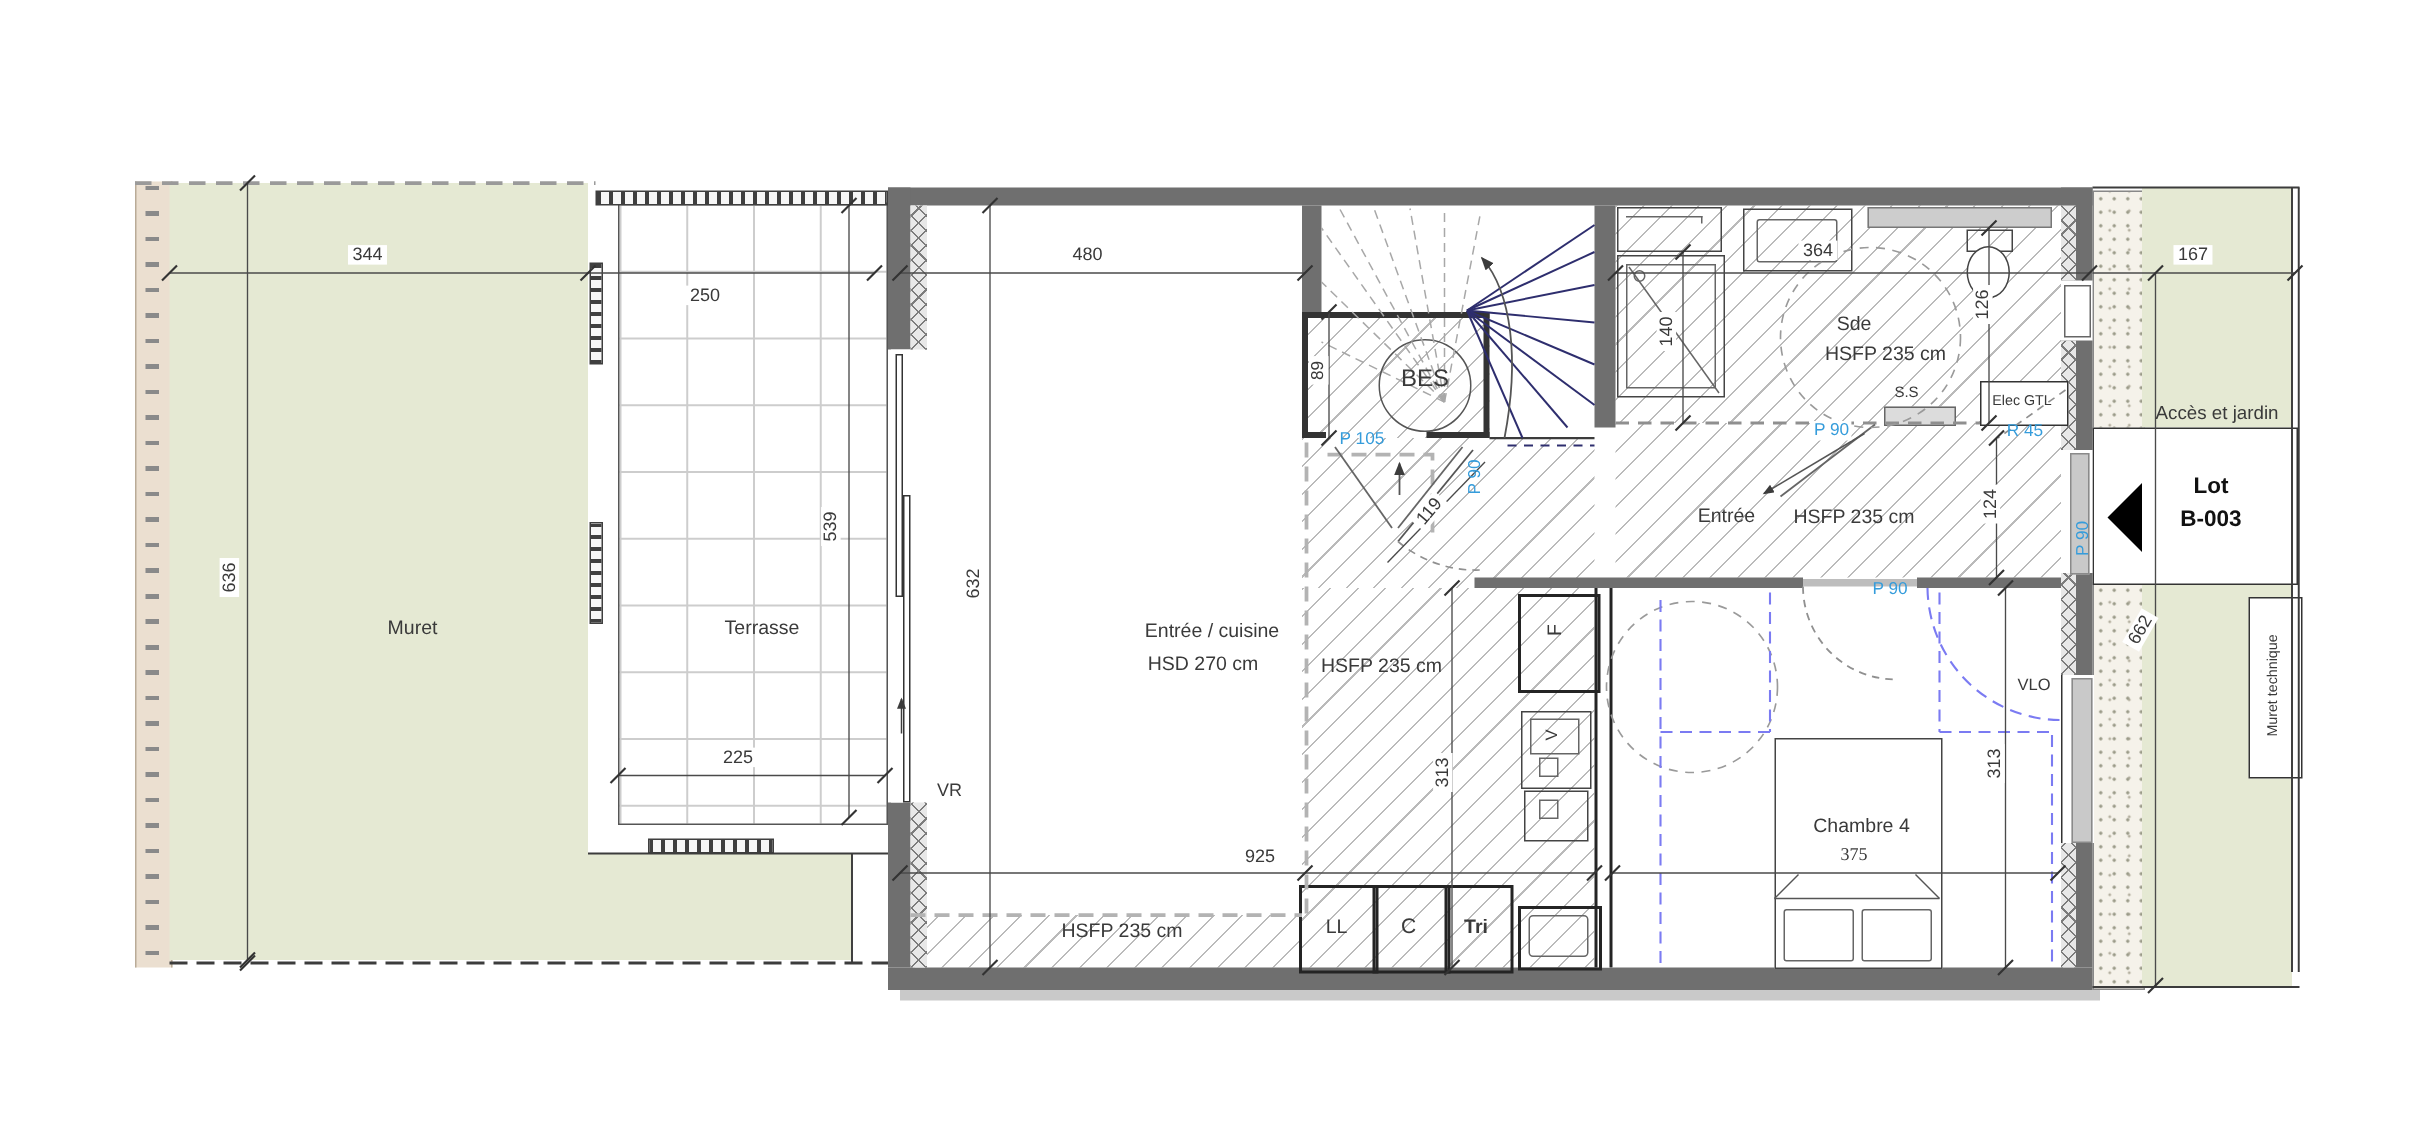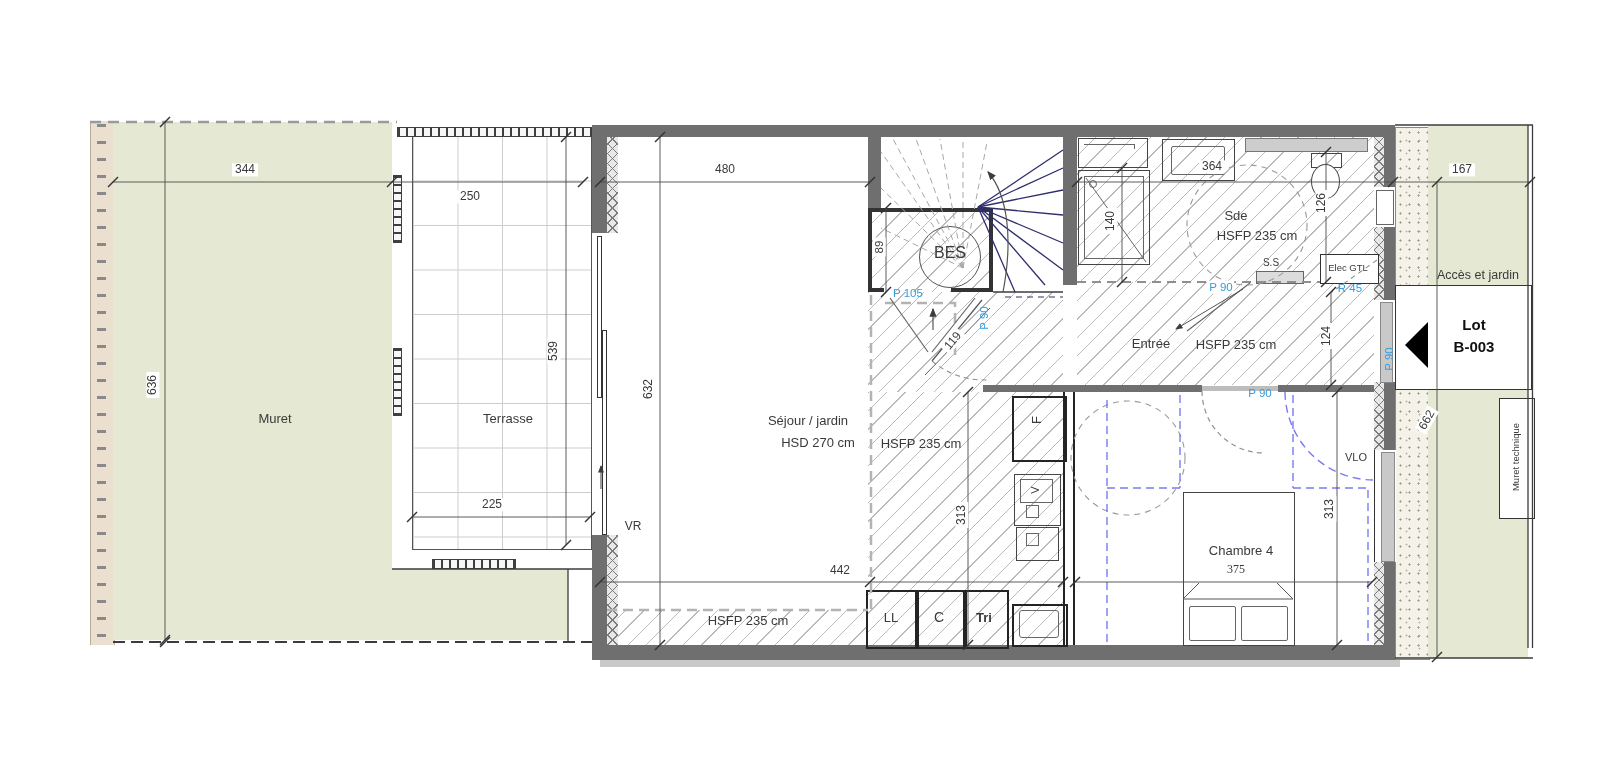--- a/index.html
+++ b/index.html
@@ -274,22 +274,22 @@
           <path d="M585 522 L595 512"></path>
         <path d="M1432 187 L1442 177"></path>
           <path d="M1432 662 L1442 652"></path>
         <path d="M160 647 L170 637"></path>
       </g>
     </g>
   </svg>
 
   <div class="lbl" style="left:275px;top:419px;">Muret</div>
   <div class="lbl" style="left:508px;top:419px;">Terrasse</div>
-  <div class="lbl" style="left:808px;top:421px;">Séjour / jardin</div>
-  <div class="lbl" style="left:802px;top:443px;margin-left:16px;">HSD 270 cm</div>
+  <div class="lbl" style="left:808px;top:421px;">Entrée / cuisine</div>
+  <div class="lbl" style="left:802px;top:443px;">HSD 270 cm</div>
   <div class="lbl" style="left:921px;top:444px;">HSFP 235 cm</div>
   <div class="lbl" style="left:1151px;top:344px;">Entrée</div>
   <div class="lbl" style="left:1236px;top:345px;">HSFP 235 cm</div>
   <div class="lbl" style="left:1236px;top:216px;">Sde</div>
   <div class="lbl" style="left:1257px;top:236px;">HSFP 235 cm</div>
   <div class="lbl" style="left:1241px;top:551px;">Chambre 4</div>
   <div class="lbl" style="left:950px;top:253px;font-size:16px;">BES</div>
   <div class="lbl" style="left:748px;top:621px;">HSFP 235 cm</div>
   <div class="lbl" style="left:1478px;top:276px;font-size:12.5px;">Accès et jardin</div>
   <div class="lbl rot90 xs" style="left:1516px;top:457px;">Muret technique</div>
@@ -322,17 +322,17 @@
   <div class="lbl dim rot90" style="left:554px;top:351px;">539</div>
   <div class="lbl dim rot90" style="left:649px;top:389px;">632</div>
   <div class="lbl dim rot90" style="left:879px;top:247px;font-size:11.5px;">89</div>
   <div class="lbl dim rot90" style="left:1111px;top:221px;">140</div>
   <div class="lbl dim rot90" style="left:1322px;top:203px;">126</div>
   <div class="lbl dim rot50" style="left:953px;top:341px;">119</div>
   <div class="lbl dim rot90" style="left:1327px;top:336px;">124</div>
   <div class="lbl dim rot90" style="left:962px;top:515px;">313</div>
   <div class="lbl dim rot90" style="left:1330px;top:509px;">313</div>
   <div class="lbl dim" style="left:492px;top:505px;">225</div>
-  <div class="lbl dim" style="left:840px;top:571px;">442</div>
+  <div class="lbl dim" style="left:840px;top:571px;">925</div>
   <div class="lbl dim" style="left:1236px;top:570px;font-family:Liberation Serif, serif;">375</div>
   <div class="lbl dim rot60" style="left:1427px;top:420px;">662</div>
 
 </div>
 
 </body></html>

